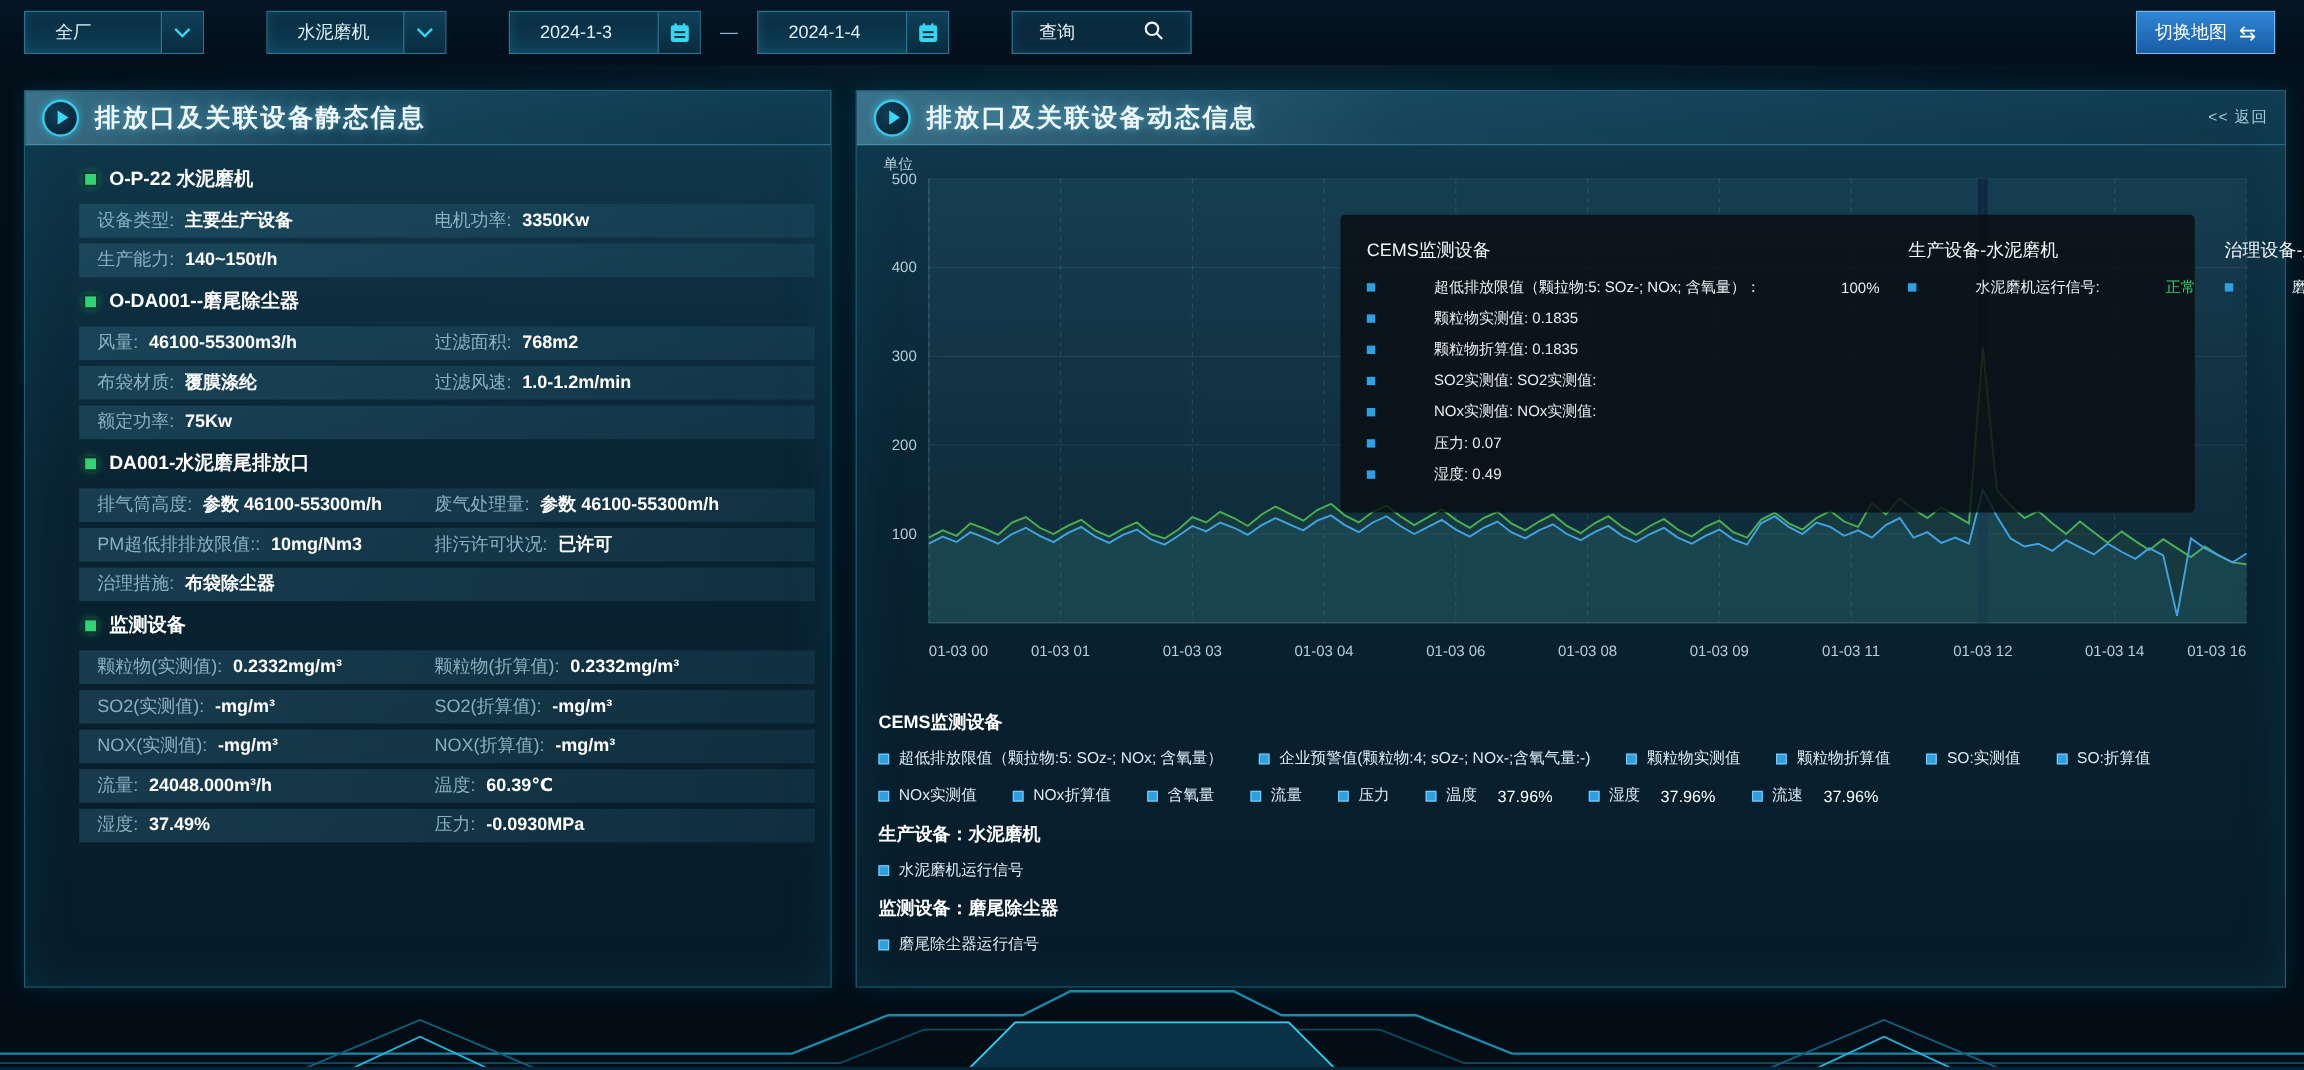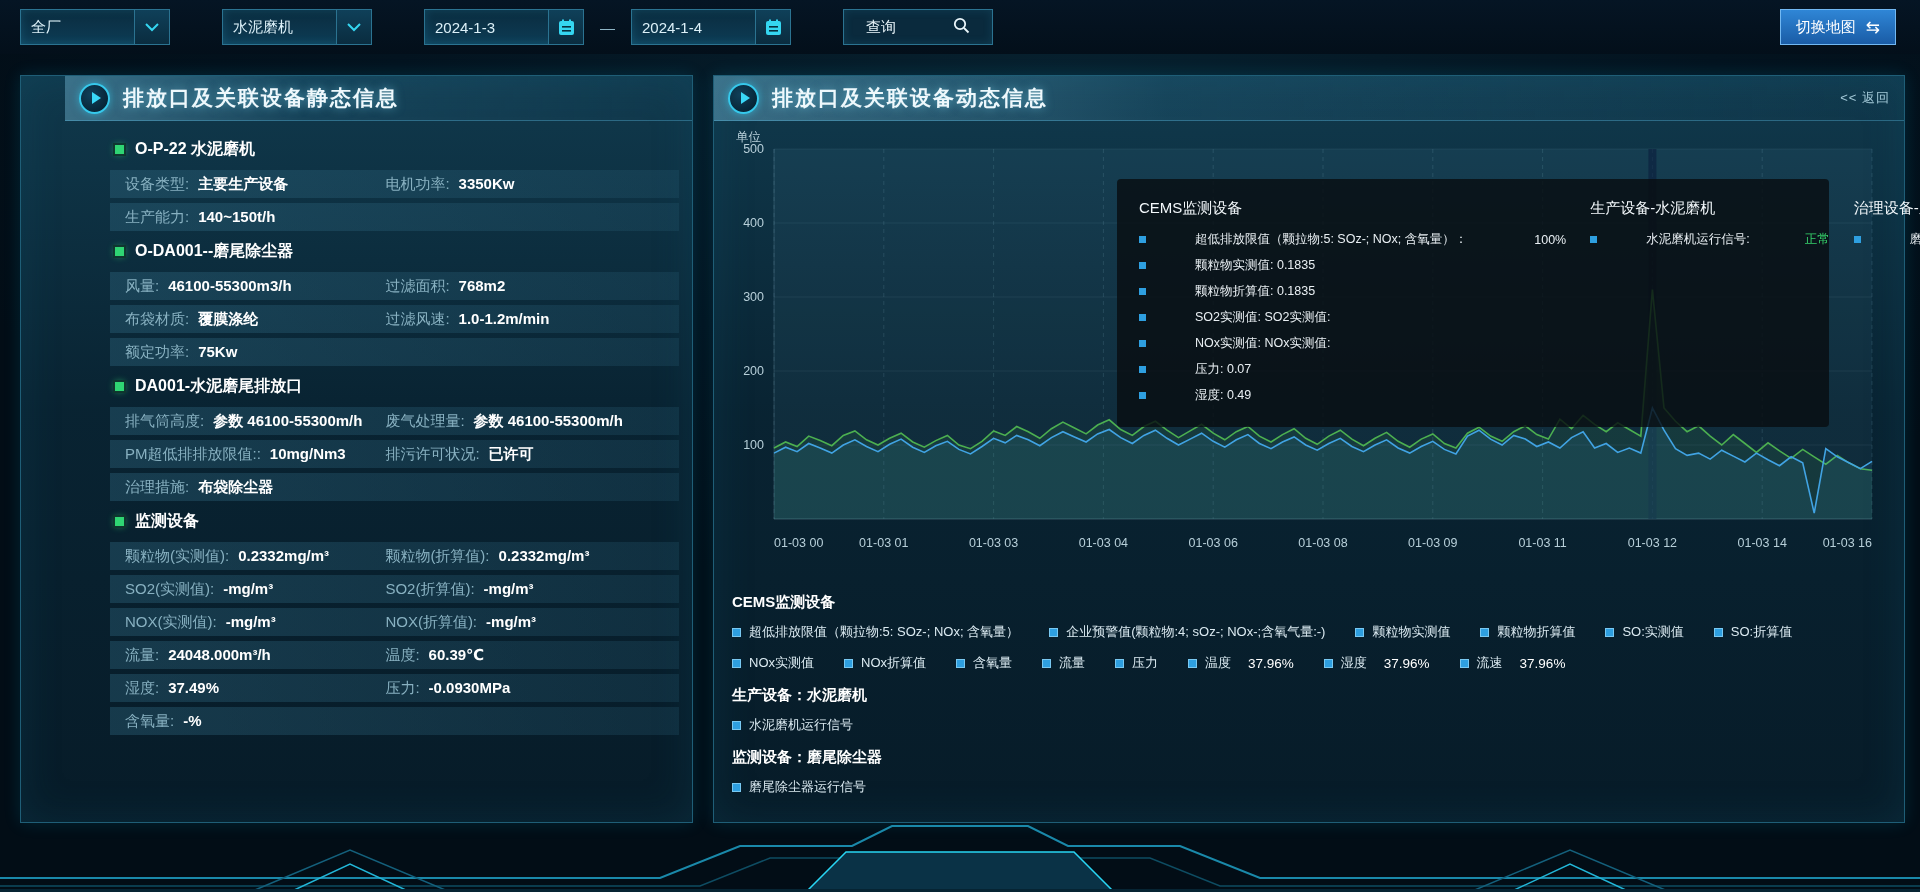--- a/index.html
+++ b/index.html
@@ -9,38 +9,38 @@
     font-family:"Liberation Sans","DejaVu Sans",sans-serif;
     color:#e7f2f7;
   }
   
   .topbar{position:absolute;top:0;left:0;width:1920px;height:54px;
     background:linear-gradient(180deg,#051524 0%,#030f1a 100%);
     display:flex;align-items:center;padding-left:20px;box-sizing:border-box;}
   .ctl{height:34px;border:1px solid #2b7391;display:flex;align-items:center;
     background:linear-gradient(180deg,#0a2c3f 0%,#0d3c55 100%);
     box-shadow:inset 0 0 10px rgba(45,170,210,.22);color:#dcf0f8;font-size:15px;cursor:pointer;position:relative;}
-  .ctl .txt{padding-left:10px;flex:1;}
+  .ctl .txt{padding-left:25px;flex:1;}
   .iconbox{width:34px;height:34px;flex:none;display:flex;align-items:center;justify-content:center;
     border-left:1px solid #2b7391;background:linear-gradient(180deg,#0f4059 0%,#0a2c3f 100%);}
   .select{width:148px;margin-right:52px;}
   .datebox{width:158px;}
   .date-sep{color:#8fb6c6;margin:0 16px;font-size:15px;}
   .querybtn{height:36px;width:150px;margin-left:52px;border:1px solid #2b7391;background:#0a2a3d;
     color:#eaf6fb;font-size:15px;display:flex;align-items:center;justify-content:space-between;
     padding:0 22px;cursor:pointer;box-shadow:inset 0 0 10px rgba(45,170,210,.15);}
   .mapbtn{position:absolute;right:24px;top:9px;height:36px;padding:0 15px;
     background:linear-gradient(180deg,#2f86d6 0%,#1a5ca6 100%);border:1px solid #72b8f2;
     color:#fff;font-size:15px;display:flex;align-items:center;gap:10px;cursor:pointer;}
   .swap-glyph{font-size:17px;line-height:1;}
   
   .panel{position:absolute;top:75px;height:748px;box-sizing:border-box;
     background:linear-gradient(180deg,rgba(17,60,80,.93) 0%,rgba(9,36,51,.96) 45%,rgba(7,28,41,.97) 100%);
     border:1px solid #1f5e77;box-shadow:0 0 16px rgba(0,190,240,.14), inset 0 0 40px rgba(20,95,125,.22);}
-  .left-panel{left:20px;width:673px;padding-left:44px;}
+  .left-panel{left:20px;width:673px;}
   .right-panel{left:713px;width:1192px;}
   .panel-header{height:44px;display:flex;align-items:center;padding:0 14px;
     background:linear-gradient(90deg,rgba(125,195,225,.40) 0%,rgba(45,105,135,.26) 38%,rgba(20,62,88,.06) 100%);
     border-bottom:1px solid rgba(95,195,235,.35);}
   .play-icon{width:27px;height:27px;border-radius:50%;flex:none;border:2px solid #36c9ec;
     background:radial-gradient(circle at 38% 35%,#10405a 0%,#072536 75%);
     display:flex;align-items:center;justify-content:center;margin-right:13px;box-shadow:0 0 8px rgba(54,201,236,.6);}
   .play-tri{width:0;height:0;border-left:9px solid #3ad9f8;border-top:6px solid transparent;border-bottom:6px solid transparent;margin-left:3px;}
   .panel-title{font-size:21px;font-weight:700;color:#eef8fc;letter-spacing:2px;text-shadow:0 0 10px rgba(125,225,255,.55);}
   .back-link{margin-left:auto;color:#a3c9d8;font-size:13px;cursor:pointer;letter-spacing:1px;}
@@ -273,26 +273,20 @@
         </div>
       </div>
       <div class="info-row">
         <div class="cell">
           <span class="lbl">湿度:</span>
           <span class="val">37.49%</span>
         </div>
         <div class="cell c2">
           <span class="lbl">压力:</span>
           <span class="val">-0.0930MPa</span>
-        </div>
-      </div>
-      <div class="info-row">
-        <div class="cell">
-          <span class="lbl">含氧量:</span>
-          <span class="val">-%</span>
         </div>
       </div>
     </div>
 </section>
 
 <section class="panel right-panel">
   <div class="panel-header">
     <span class="play-icon">
         <span class="play-tri"></span>
       </span>

